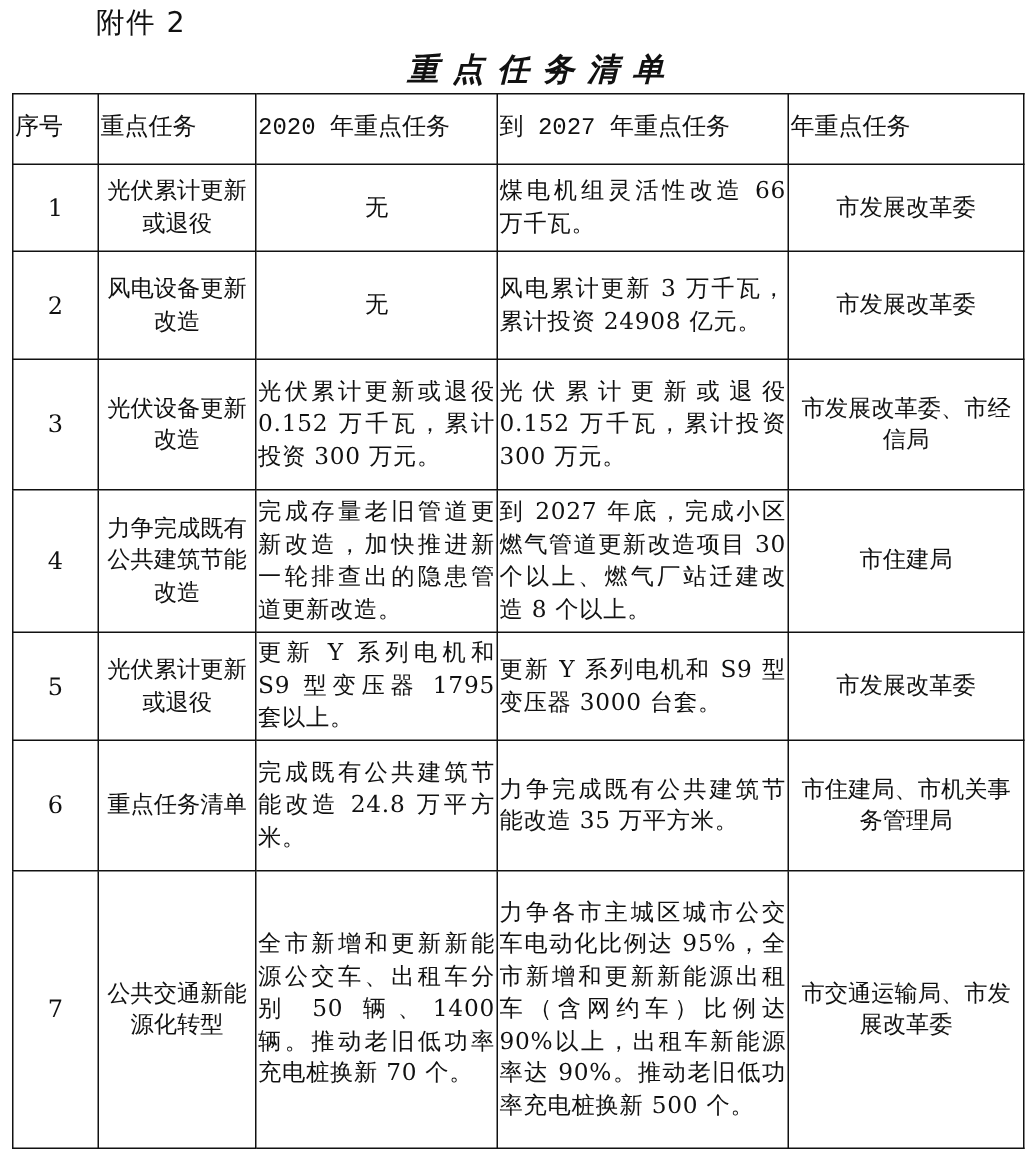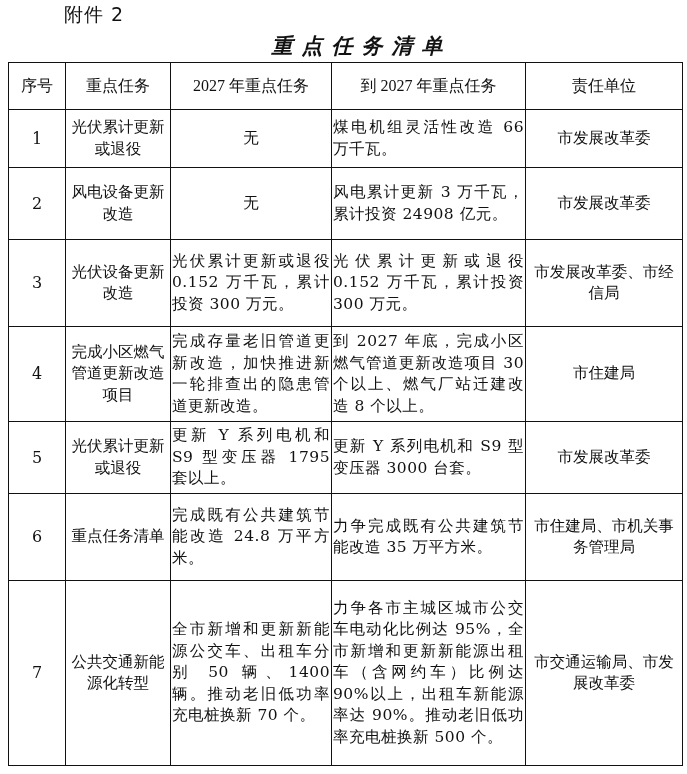--- a/index.html
+++ b/index.html
@@ -1,21 +1,21 @@
 <!DOCTYPE html>
 <html><head>
 <meta charset="utf-8">
 <style>
   html, body { margin:0; padding:0; background:#ffffff; }
   body { width:687px; height:774px; position:relative; overflow:hidden; font-family:"DejaVu Serif","Liberation Serif",serif; color:#111; }
   .attach { position:absolute; left:64px; top:2px; font-family:"DejaVu Sans","Liberation Sans",sans-serif; font-size:19px; letter-spacing:1px; }
   .title { position:absolute; left:0; width:687px; top:32px; text-align:center; font-family:"DejaVu Serif","Liberation Serif",serif; font-size:21px; font-weight:bold; letter-spacing:9px; padding-left:36px; box-sizing:border-box; font-style:italic; }
   table { position:absolute; left:8px; top:62px; width:674px; border-collapse:collapse; table-layout:fixed; }
   td, th { border:1.3px solid #111; padding:0 1px; vertical-align:middle; font-size:15.5px; line-height:21.5px; font-weight:normal; }
-  th { font-family:Liberation Serif, serif; font-size:16px; height:46px; text-align:center; }
+  th { font-family:Liberation Mono, monospace; font-size:16px; height:46px; text-align:left; }
   td.c { text-align:center; }
   td.j { text-align:justify; text-align-last:left; letter-spacing:0.5px; }
   td.num { text-align:center; font-size:16px; }
   col.c1 { width:57px; } col.c2 { width:105px; } col.c3 { width:161px; } col.c4 { width:194px; } col.c5 { width:157px; }
 </style>
 </head>
 <body>
 
 <div class="attach">附件 2</div>
 <div class="title">重点任务清单</div>
@@ -25,23 +25,23 @@
       <col class="c1">
       <col class="c2">
       <col class="c3">
       <col class="c4">
       <col class="c5">
     </colgroup>
   <thead>
     <tr>
       <th>序号</th>
       <th>重点任务</th>
-      <th>2027 年重点任务</th>
+      <th>2020 年重点任务</th>
       <th>到 2027 年重点任务</th>
-      <th>责任单位</th>
+      <th>年重点任务</th>
     </tr>
   </thead>
   <tbody>
     <tr style="height:58px">
       <td class="num">1</td>
       <td class="c">光伏累计更新或退役</td>
       <td class="c">无</td>
       <td class="j">煤电机组灵活性改造 66 万千瓦。</td>
       <td class="c">市发展改革委</td>
     </tr>
@@ -54,21 +54,21 @@
     </tr>
     <tr style="height:87px">
       <td class="num">3</td>
       <td class="c">光伏设备更新改造</td>
       <td class="j">光伏累计更新或退役 0.152 万千瓦，累计投资 300 万元。</td>
       <td class="j">光伏累计更新或退役 0.152 万千瓦，累计投资 300 万元。</td>
       <td class="c">市发展改革委、市经信局</td>
     </tr>
     <tr style="height:95px">
       <td class="num">4</td>
-      <td class="c">完成小区燃气管道更新改造项目</td>
+      <td class="c">力争完成既有公共建筑节能改造</td>
       <td class="j">完成存量老旧管道更新改造，加快推进新一轮排查出的隐患管道更新改造。</td>
       <td class="j">到 2027 年底，完成小区燃气管道更新改造项目 30 个以上、燃气厂站迁建改造 8 个以上。</td>
       <td class="c">市住建局</td>
     </tr>
     <tr style="height:72px">
       <td class="num">5</td>
       <td class="c">光伏累计更新或退役</td>
       <td class="j">更新 Y 系列电机和 S9 型变压器 1795 套以上。</td>
       <td class="j">更新 Y 系列电机和 S9 型变压器 3000 台套。</td>
       <td class="c">市发展改革委</td>

